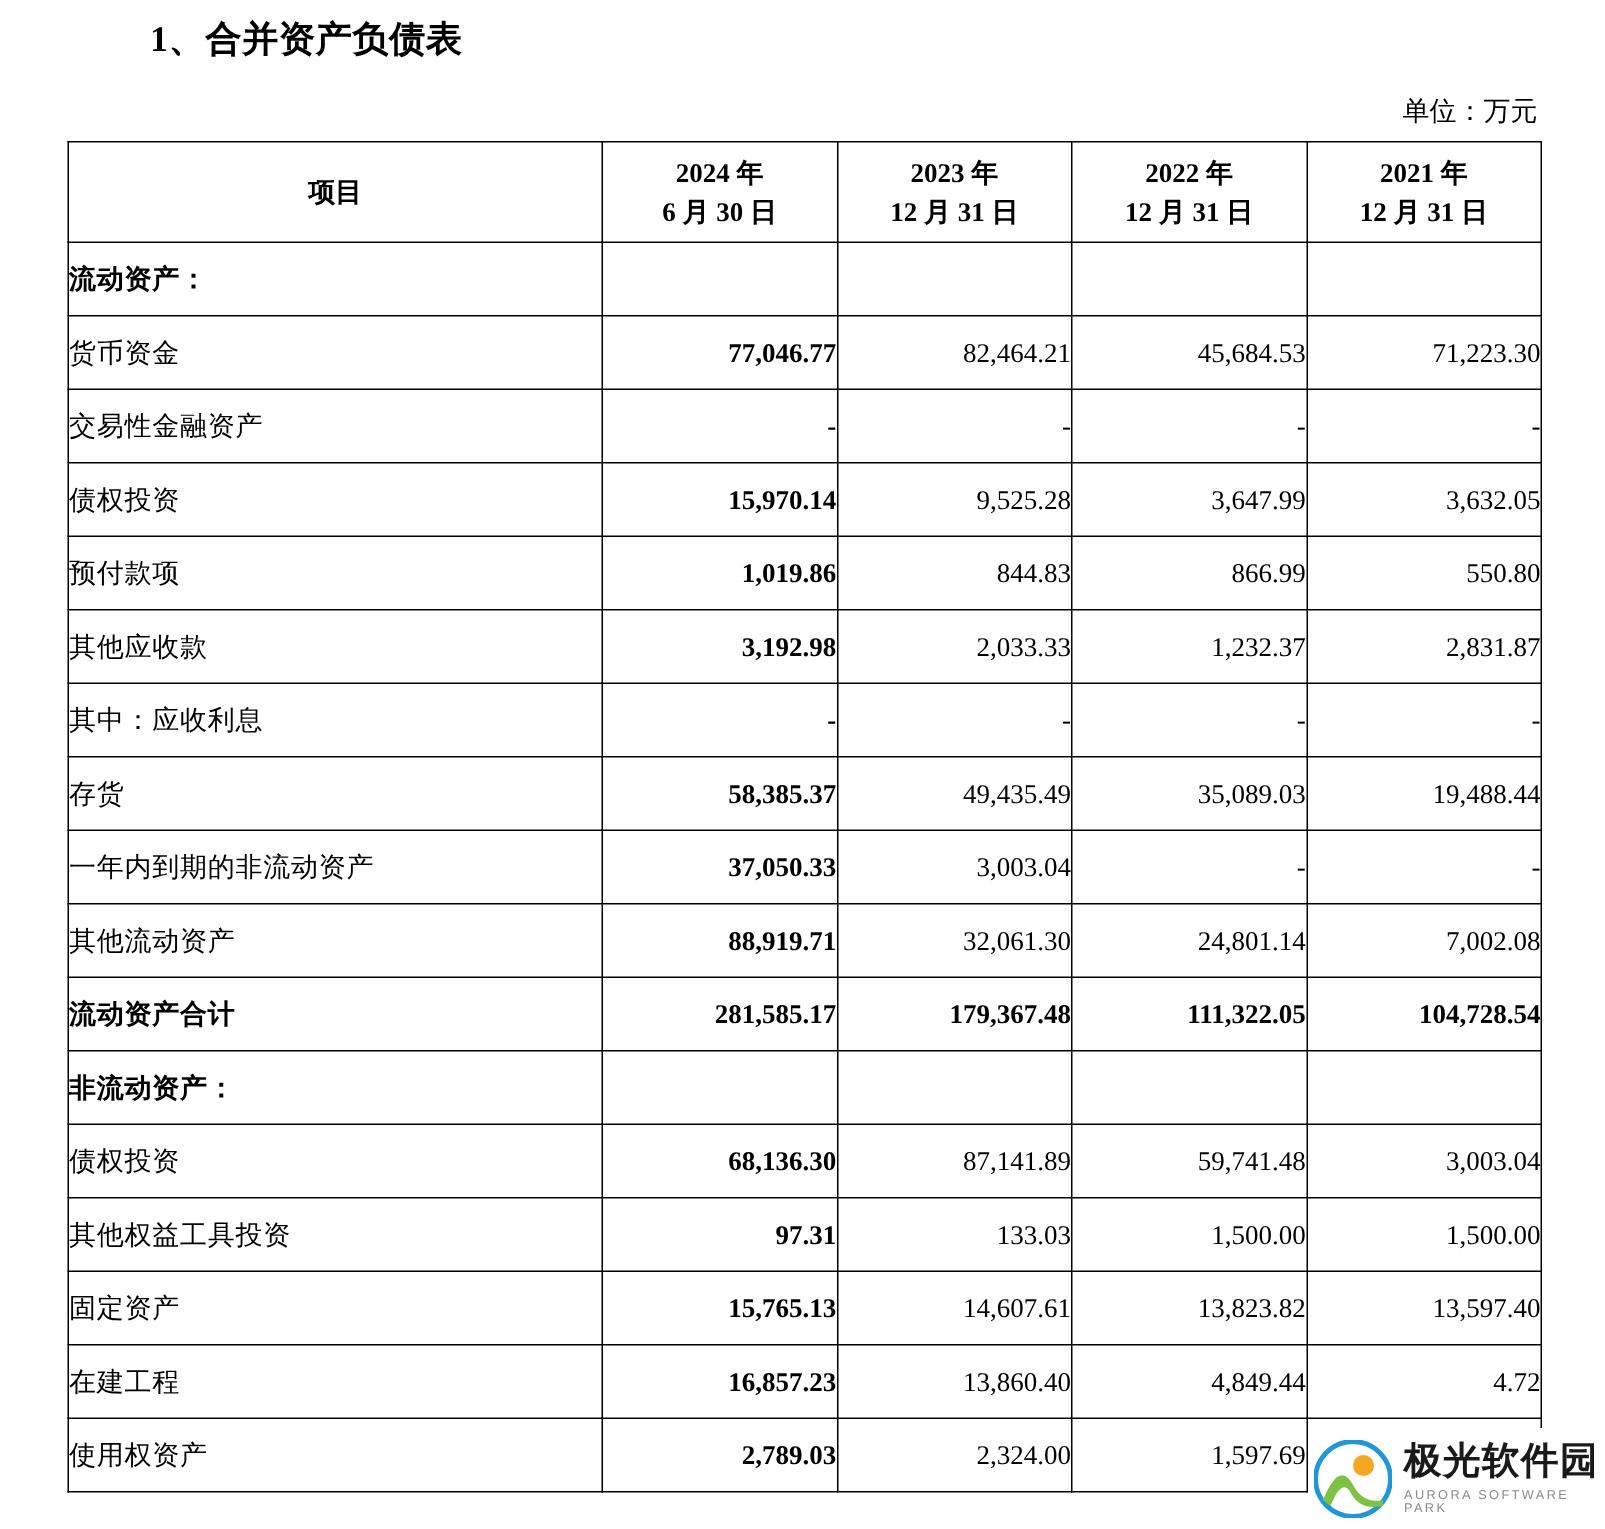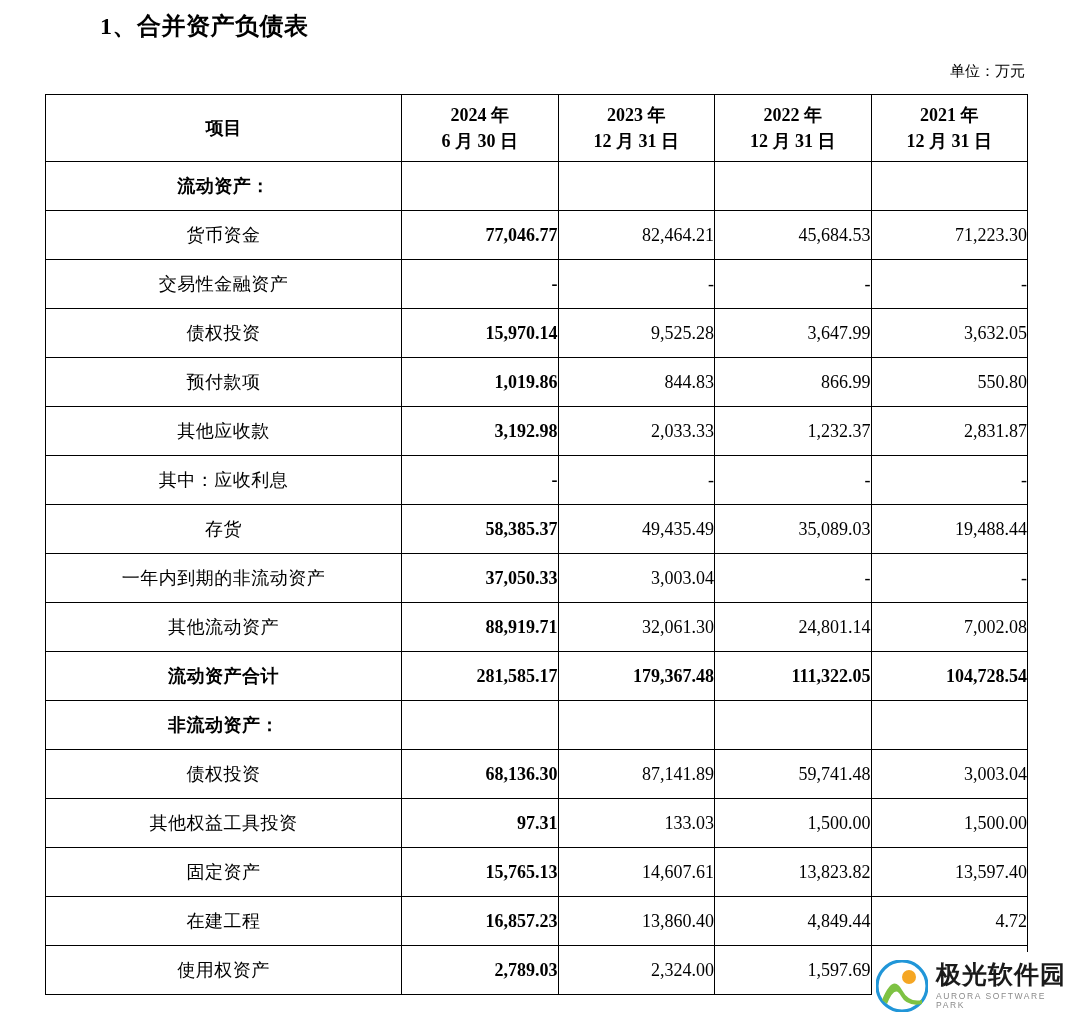--- a/index.html
+++ b/index.html
@@ -27,21 +27,21 @@
     top: 10px;
     font-size: 24px;
     font-weight: bold;
     letter-spacing: 0.5px;
     font-family: "Liberation Serif", "DejaVu Serif", serif;
   }
   .unit-label {
     position: absolute;
     right: 45px;
     top: 62px;
-    font-size: 15px;
+    font-size: 18px;
     font-family: "Liberation Serif", "DejaVu Serif", serif;
   }
   table.balance {
     position: absolute;
     left: 45px;
     top: 94px;
     width: 982px;
     border-collapse: collapse;
     table-layout: fixed;
     font-size: 17.5px;
@@ -63,21 +63,21 @@
     font-size: 18px;
     padding: 4px 0;
   }
   .hdr-cell .l1, .hdr-cell .l2 { display: block; white-space: nowrap; }
 
   .row-cell {
     height: 49px;
     padding: 0 14px;
   }
   .item-cell {
-    text-align: center;
+    text-align: left;
     font-size: 18px;
     letter-spacing: 0.5px;
   }
   .num-cell {
     text-align: right;
     font-size: 18px;
     font-family: "Liberation Serif", "DejaVu Serif", serif;
   }
   .bold { font-weight: bold; }
   .sect .item-cell { font-weight: bold; }

